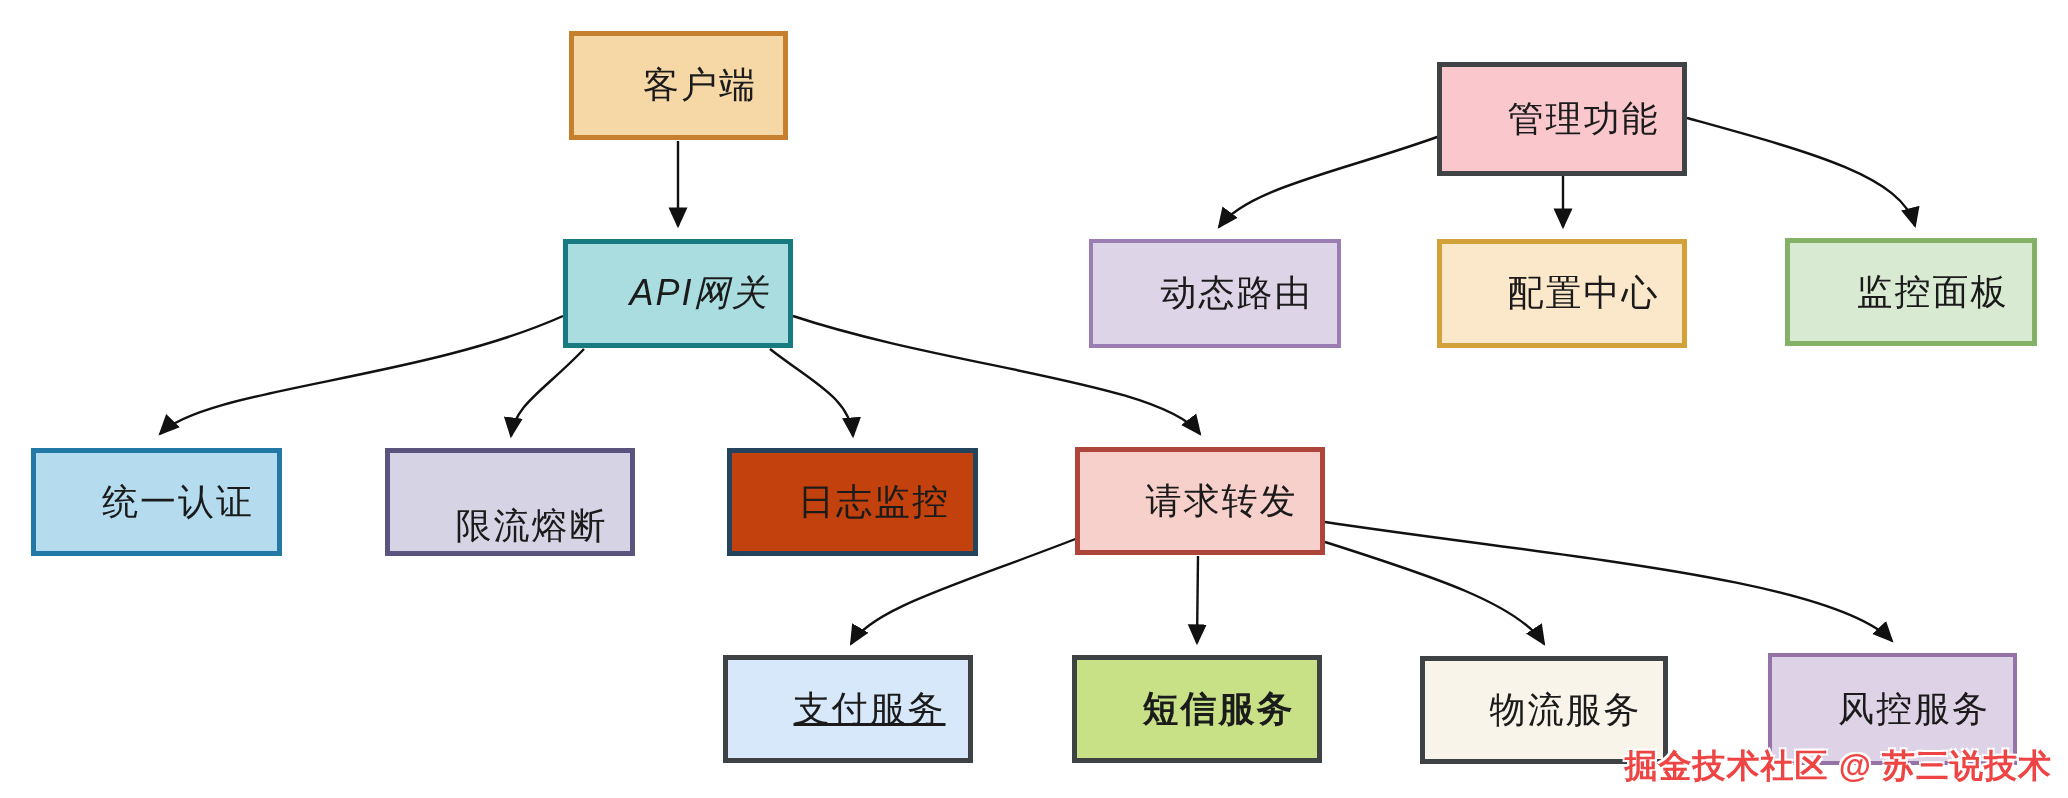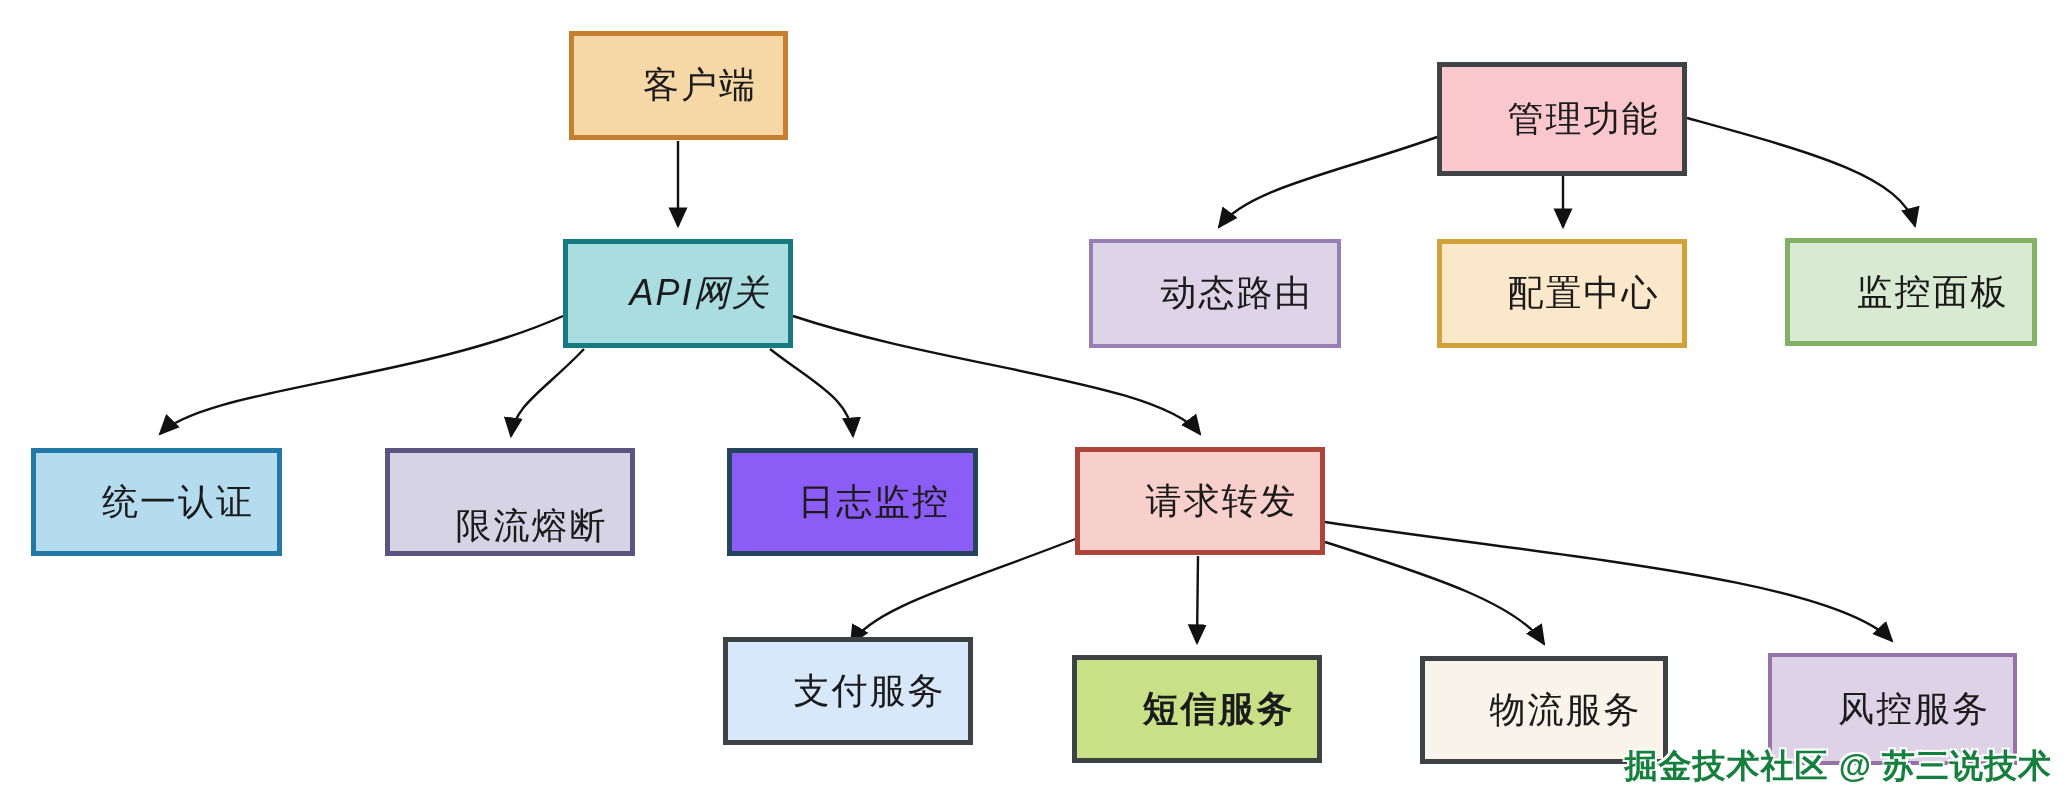--- a/index.html
+++ b/index.html
@@ -21,29 +21,29 @@
   }
   
   .n-client   {left:569px; top:31px;  width:219px;height:109px;background:#F6D7A6;border:5px solid #C6802D;}
   .n-gateway  {left:563px; top:239px; width:230px;height:109px;background:#A9DDDF;border:5px solid #177A80;font-style:italic;}
   .n-admin    {left:1437px;top:26px;  width:250px;height:114px;background:#F9C7CC;border:5px solid #404345;margin-top:36px;}
   .n-dynroute {left:1089px;top:239px; width:252px;height:109px;background:#DED4E8;border:4px solid #9A7DB2;}
   .n-config   {left:1437px;top:239px; width:250px;height:109px;background:#FBE7C9;border:5px solid #D2A13A;}
   .n-monitor  {left:1785px;top:238px; width:252px;height:108px;background:#D9EAD3;border:5px solid #83B266;}
   .n-auth     {left:31px;  top:448px; width:251px;height:108px;background:#B4DCEE;border:5px solid #2279A5;}
   .n-ratelim  {left:385px; top:448px; width:250px;height:108px;background:#D6D3E5;border:5px solid #5B547E;align-items:flex-end;}
-  .n-logmon   {left:727px; top:448px; width:251px;height:108px;background:#8b5cf6;border:5px solid #24435C;}
+  .n-logmon   {left:727px; top:448px; width:251px;height:108px;background:#c2410c;border:5px solid #24435C;}
   .n-forward  {left:1075px;top:447px; width:250px;height:108px;background:#F8D0CB;border:5px solid #AE453B;}
-  .n-payment  {left:723px; top:637px; width:250px;height:108px;background:#D7E8FB;border:5px solid #3F4245;}
+  .n-payment  {left:723px; top:655px; width:250px;height:108px;background:#D7E8FB;border:5px solid #3F4245;text-decoration:underline;}
   .n-sms      {left:1072px;top:655px; width:250px;height:108px;background:#C8E187;border:5px solid #3F4245;font-weight:bold;}
   .n-logistics{left:1420px;top:656px; width:248px;height:108px;background:#F8F4E9;border:5px solid #3F4245;justify-content:center;}
   .n-risk     {left:1768px;top:653px; width:249px;height:112px;background:#DED2E7;border:4px solid #9673A6;}
   #watermark{
     position:absolute;right:16px;top:744px;
-    font-size:33px;font-weight:700;color:#15803d;letter-spacing:1px;
+    font-size:33px;font-weight:700;color:#ef4444;letter-spacing:1px;
     text-shadow:-2px -2px 0 #fff,2px -2px 0 #fff,-2px 2px 0 #fff,2px 2px 0 #fff;
     white-space:nowrap;
   }
 </style>
 </head>
 <body>
 
 <div id="canvas">
 
   <svg id="edges" viewBox="0 0 2068 798" xmlns="http://www.w3.org/2000/svg">

